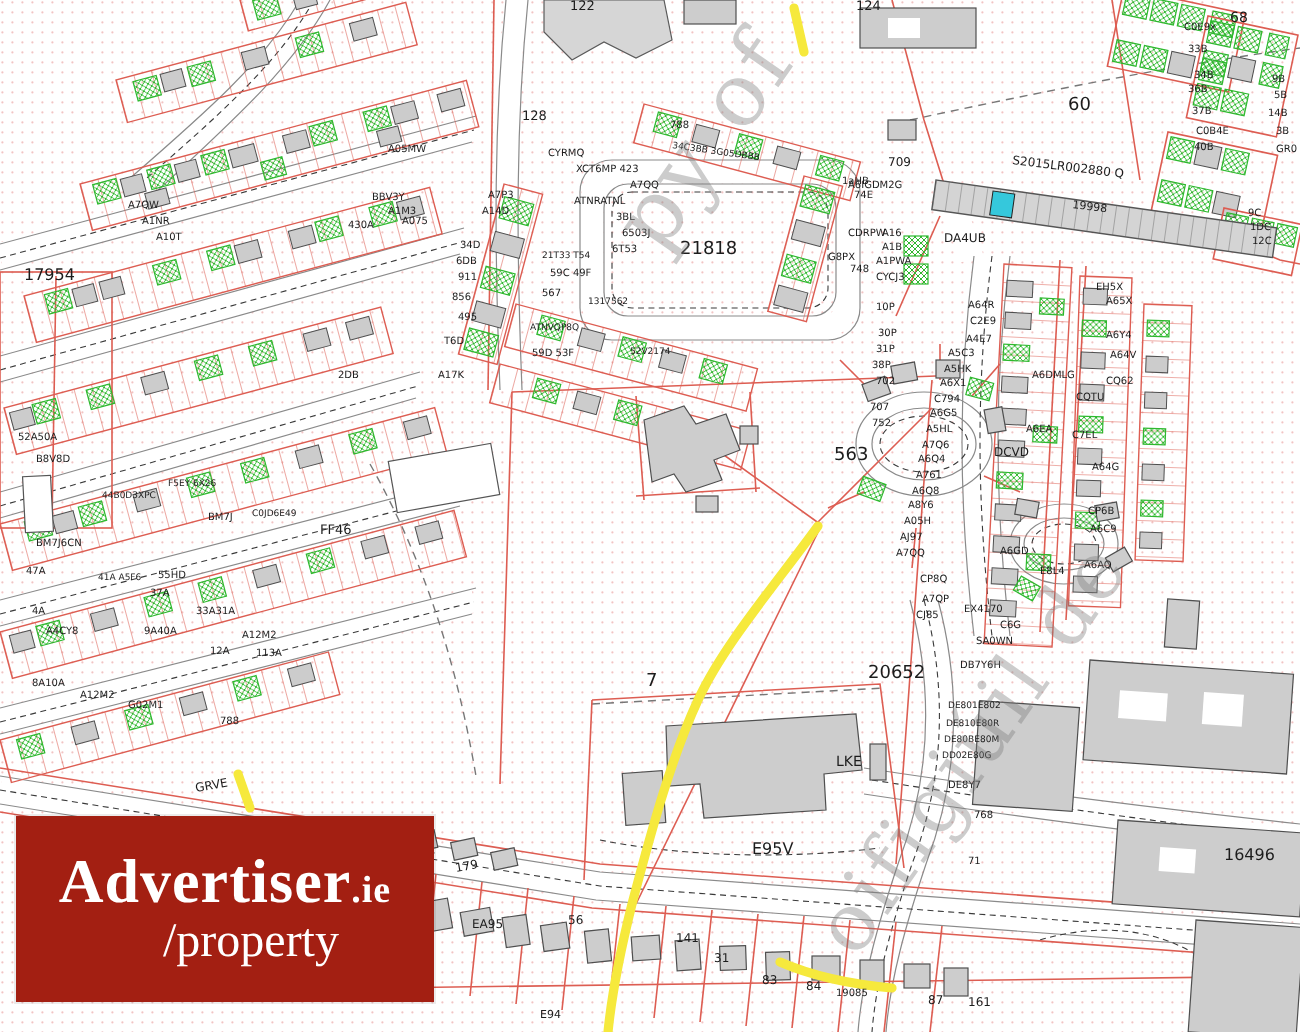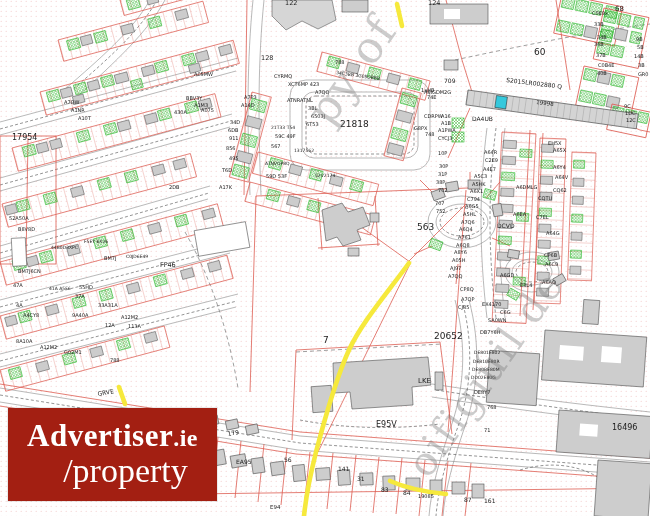--- a/index.html
+++ b/index.html
@@ -18,22 +18,22 @@
   .gray-edge{stroke:#8a8a8a;stroke-width:.6;fill:none;}
   .dashln{stroke:#3a3a3a;stroke-width:.55;fill:none;stroke-dasharray:3 2.2;}
   .dashgray{stroke:#777;stroke-width:.7;fill:none;stroke-dasharray:4 3;}
   .ypath{stroke:#f6e93c;stroke-width:4.6;fill:none;stroke-linecap:round;}
   .map-label{fill:#1c1c1c;font-family:"DejaVu Sans",sans-serif;}
   .wm{fill:rgba(122,122,122,.38);font-family:"DejaVu Serif",serif;letter-spacing:2px;}
   .logo{position:absolute;left:8px;top:408px;width:209px;height:93px;background:#a31f12;
         color:#fff;text-align:center;font-family:"Liberation Serif","DejaVu Serif",serif;
         display:flex;flex-direction:column;justify-content:center;box-shadow:0 0 0 1px rgba(0,0,0,.08);}
   .logo .l1{font-size:31px;font-weight:700;line-height:1.05;letter-spacing:.5px;}
-  .logo .l1 .tld{font-size:24px;font-weight:700;}
-  .logo .l2{font-size:34px;font-weight:400;line-height:1.1;margin-left:26px;}
+  .logo .l1 .tld{font-size:19px;font-weight:700;}
+  .logo .l2{font-size:24px;font-weight:400;line-height:1.1;margin-left:26px;}
 </style>
 </head>
 <body>
 
 <div class="stage">
 <svg width="650" height="516" viewBox="0 0 650 516">
   <defs>
     <pattern id="stipple" width="5" height="5" patternUnits="userSpaceOnUse">
       <circle cx="1.2" cy="1.2" r="0.55" fill="#f0b8b8"></circle>
     </pattern>

